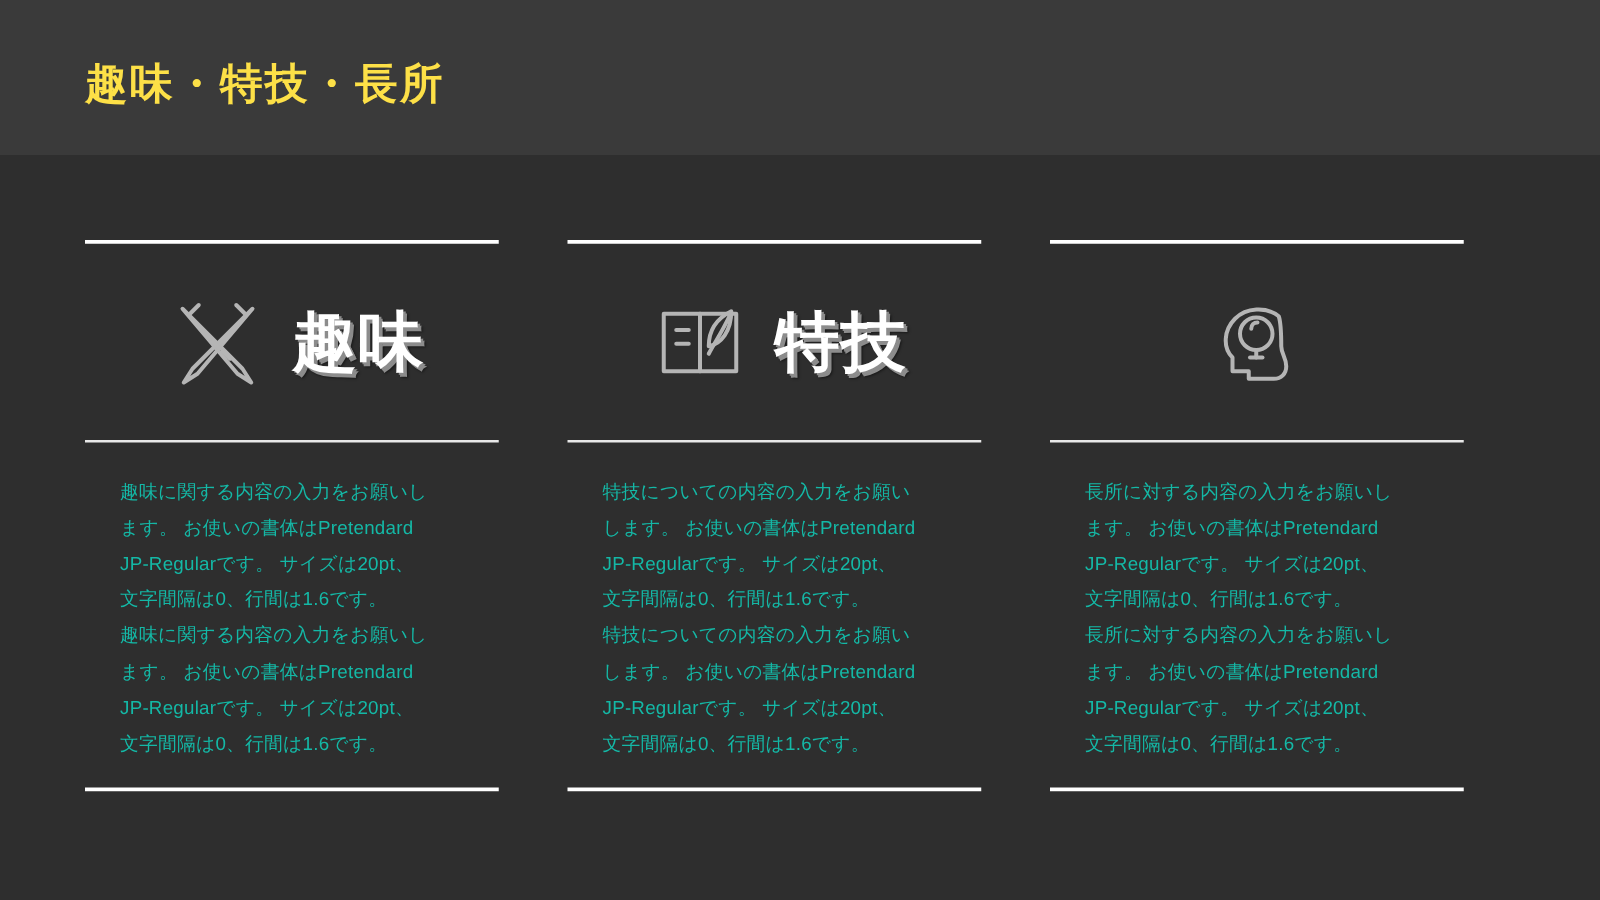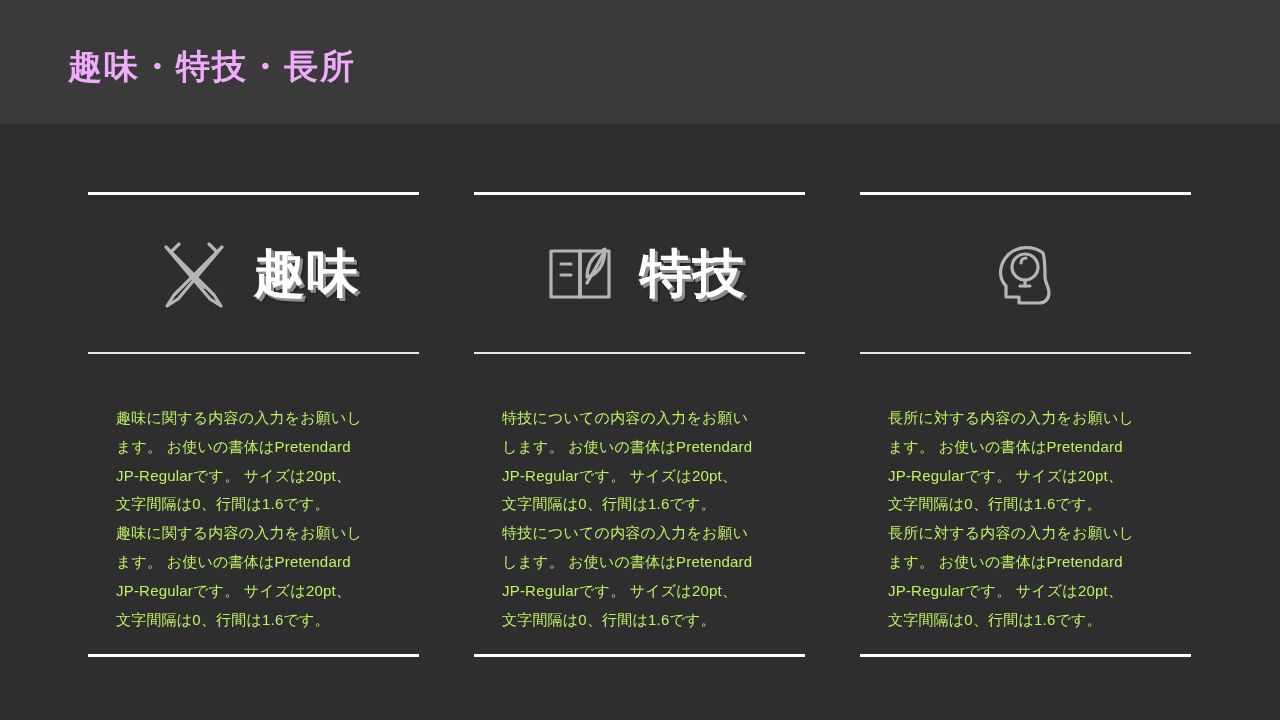--- a/index.html
+++ b/index.html
@@ -27,33 +27,33 @@
     height: 124px;
     background: #3a3a3a;
     box-sizing: border-box;
   }
   .header-title {
     position: absolute;
     left: 68px;
     top: 44px;
     font-size: 34px;
     font-weight: bold;
-    color: #f0abfc;
+    color: #fde047;
     letter-spacing: 2px;
     white-space: nowrap;
   }
   .columns {
     position: absolute;
     left: 0;
     top: 124px;
     width: 1252px;
     height: 596px;
     display: flex;
     justify-content: flex-start;
-    padding-left: 88px;
+    padding-left: 68px;
     box-sizing: border-box;
   }
   .column {
     width: 331px;
     margin-right: 55px;
     position: relative;
   }
   .column:last-child {
     margin-right: 0;
   }
@@ -98,25 +98,25 @@
     font-weight: bold;
     color: #ffffff;
     letter-spacing: 1px;
     white-space: nowrap;
     text-shadow:
       2px 2px 0 #8c8c8c,
       3px 3px 0 #8c8c8c,
       4px 4px 2px rgba(0,0,0,0.45);
   }
   .body-text {
-    margin-top: 50px;
+    margin-top: 26px;
     padding: 0 28px 0 28px;
     font-size: 15px;
     line-height: 1.92;
-    color: #bef264;
+    color: #14b8a6;
     letter-spacing: 0.2px;
     height: 250px;
     box-sizing: border-box;
     white-space: pre-line;
   }
 </style>
 </head>
 <body>
 
 <div class="slide">

